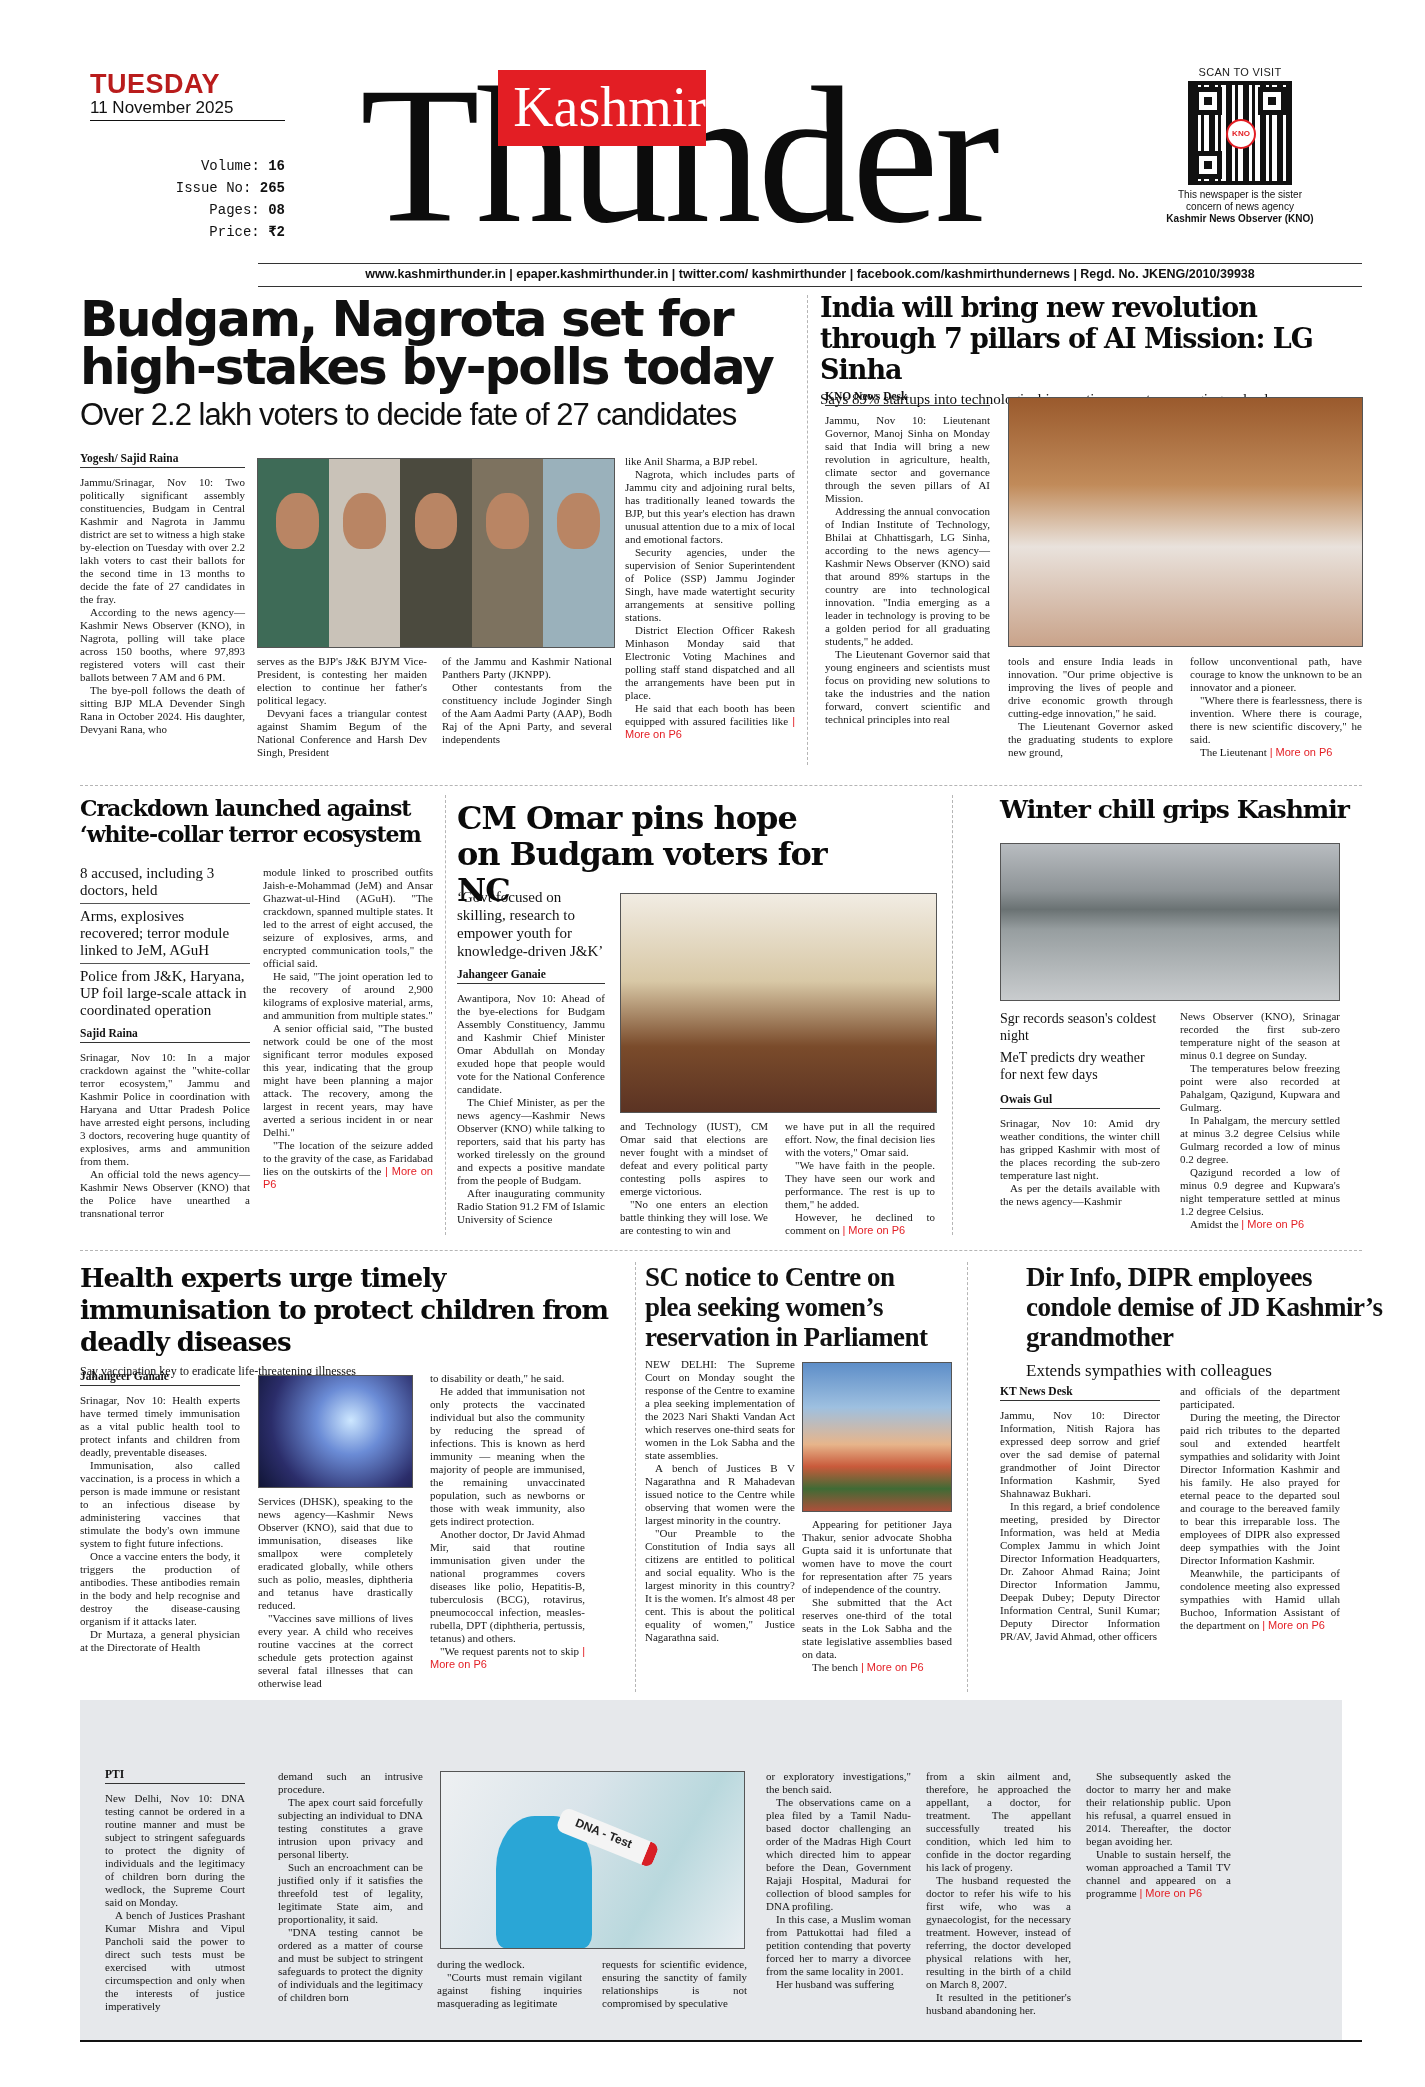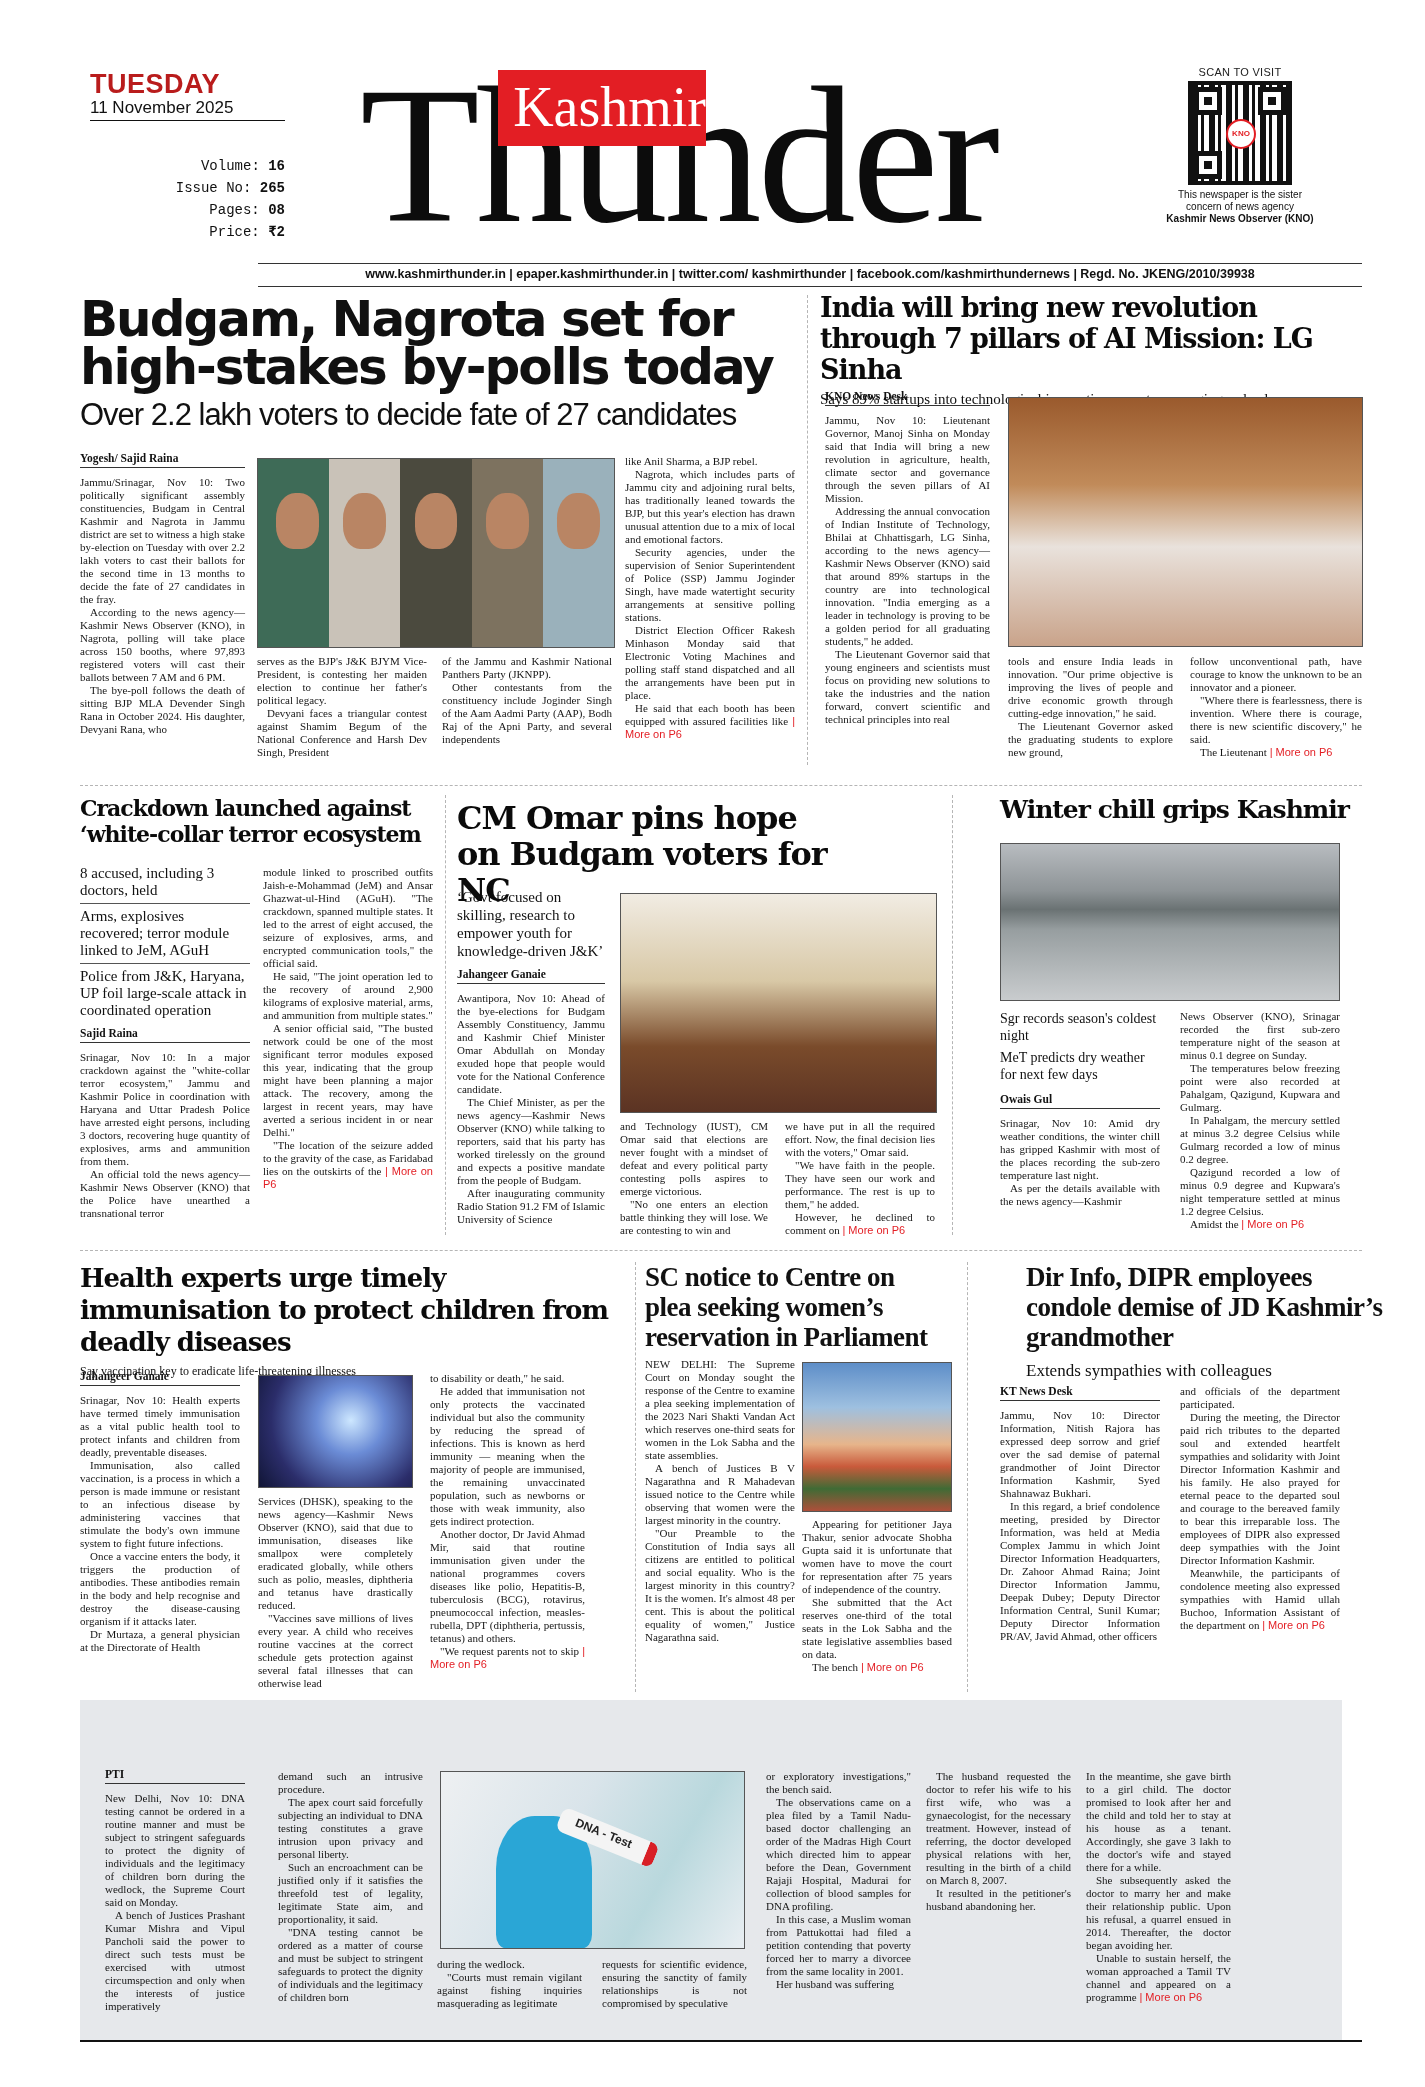--- a/index.html
+++ b/index.html
@@ -314,23 +314,23 @@
   <div class="col body" style="left:522px;top:1958px;width:145px;">
     <p class="first">requests for scientific evidence, ensuring the sanctity of family relationships is not compromised by speculative</p>
   </div>
   <div class="col body" style="left:686px;top:1770px;width:145px;">
     <p class="first">or exploratory investigations," the bench said.</p>
     <p>The observations came on a plea filed by a Tamil Nadu-based doctor challenging an order of the Madras High Court which directed him to appear before the Dean, Government Rajaji Hospital, Madurai for collection of blood samples for DNA profiling.</p>
     <p>In this case, a Muslim woman from Pattukottai had filed a petition contending that poverty forced her to marry a divorcee from the same locality in 2001.</p>
     <p>Her husband was suffering</p>
   </div>
   <div class="col body" style="left:846px;top:1770px;width:145px;">
+    <p class="first">from a skin ailment and, therefore, he approached the appellant, a doctor, for treatment. The appellant successfully treated his condition, which led him to confide in the doctor regarding his lack of progeny.</p>
     <p>The husband requested the doctor to refer his wife to his first wife, who was a gynaecologist, for the necessary treatment. However, instead of referring, the doctor developed physical relations with her, resulting in the birth of a child on March 8, 2007.</p>
     <p>It resulted in the petitioner's husband abandoning her.</p>
   </div>
   <div class="col body" style="left:1006px;top:1770px;width:145px;">
-    <p class="first">In the meantime, she gave birth to a girl child. The doctor promised to look after her and the child and told her to stay at his house as a tenant. Accordingly, she gave 3 lakh to the doctor's wife and stayed there for a while.</p>
     <p>She subsequently asked the doctor to marry her and make their relationship public. Upon his refusal, a quarrel ensued in 2014. Thereafter, the doctor began avoiding her.</p>
     <p><span>Unable to sustain herself, the woman approached a Tamil TV channel and appeared on a programme</span> <span class="more">| More on P6</span></p>
   </div>
 
   <div class="bottomrule"></div>
 </div>
 
 </body></html>

